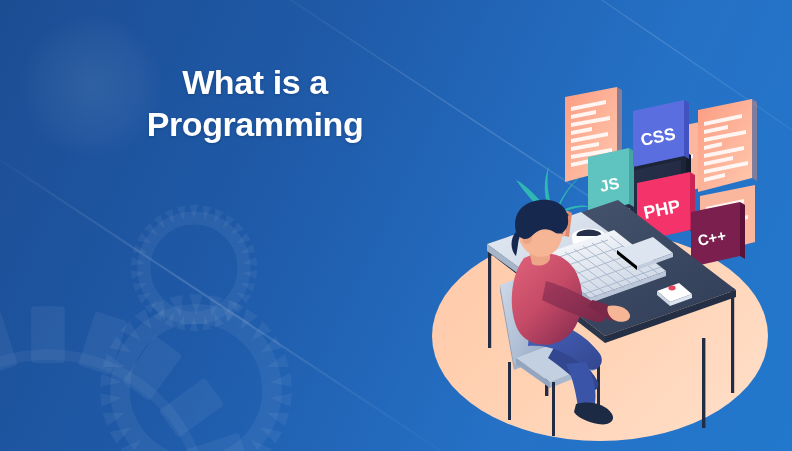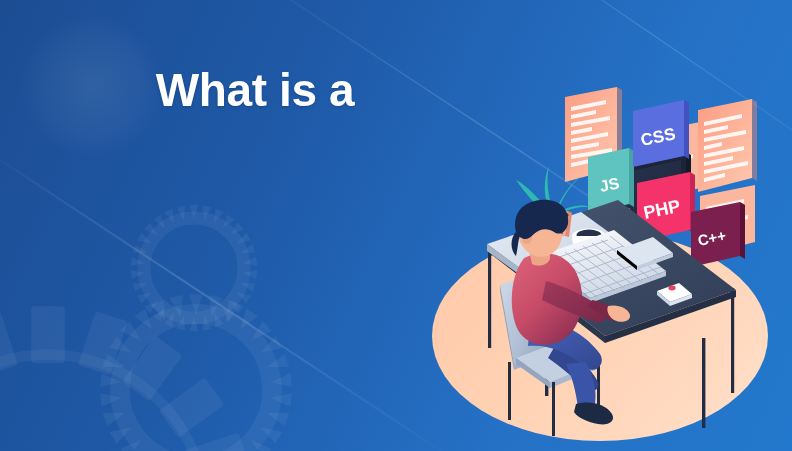--- a/index.html
+++ b/index.html
@@ -25,21 +25,21 @@
     height: 451px;
     display: block;
   }
   #headline {
     position: absolute;
     left: 40px;
     top: 62px;
     width: 430px;
     z-index: 5;
     color: #ffffff;
-    font-size: 46px;
+    font-size: 34px;
     font-weight: bold;
     line-height: 1.23;
     letter-spacing: -0.4px;
     text-align: center;
     text-shadow: 0 1px 3px rgba(8,34,70,0.30);
   }
   #headline .ln { display: block; white-space: pre; }
 </style>
 </head>
 <body>
@@ -238,20 +238,21 @@
 
     <g stroke="url(#streakGrad)" fill="none">
       <line x1="-30" y1="140" x2="470" y2="470" stroke-width="2"></line>
       <line x1="230" y1="-40" x2="792" y2="330" stroke-width="1.6"></line>
       <line x1="470" y1="-90" x2="880" y2="190" stroke-width="1.2"></line>
     </g>
   </svg>
 
   <div id="headline">
     <span class="ln">What is a</span>
+    <span class="ln">Programming</span>
   </div>
 
   <svg id="art-svg" viewBox="0 0 792 451">
     <defs>
       <linearGradient id="floorG" x1="0" y1="0" x2="1" y2="0.6">
         <stop offset="0%" stop-color="#ffc9a9"></stop>
         <stop offset="55%" stop-color="#ffd2b4"></stop>
         <stop offset="100%" stop-color="#ffdcc4"></stop>
       </linearGradient>
       <linearGradient id="deskTopG" x1="0" y1="0" x2="1" y2="1">

